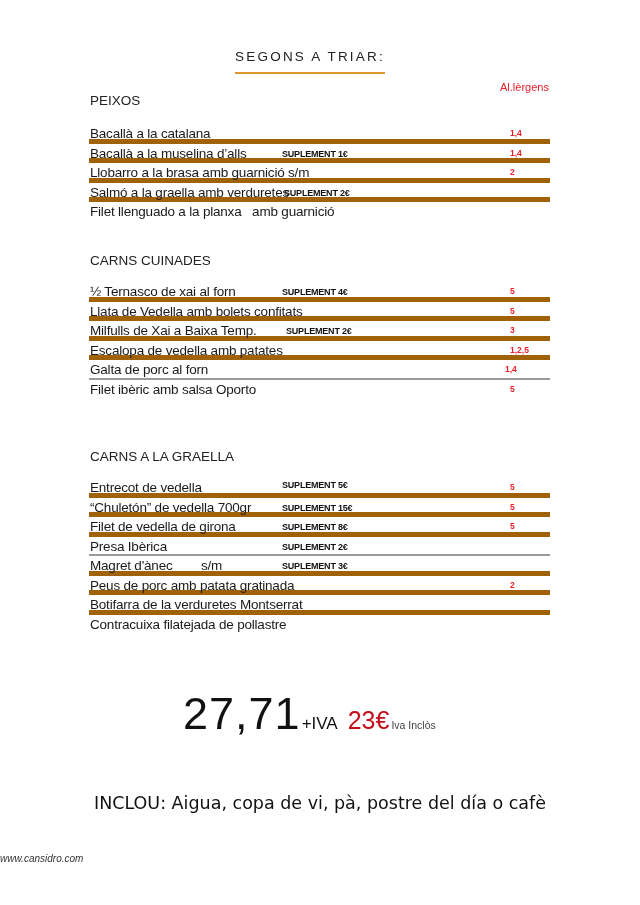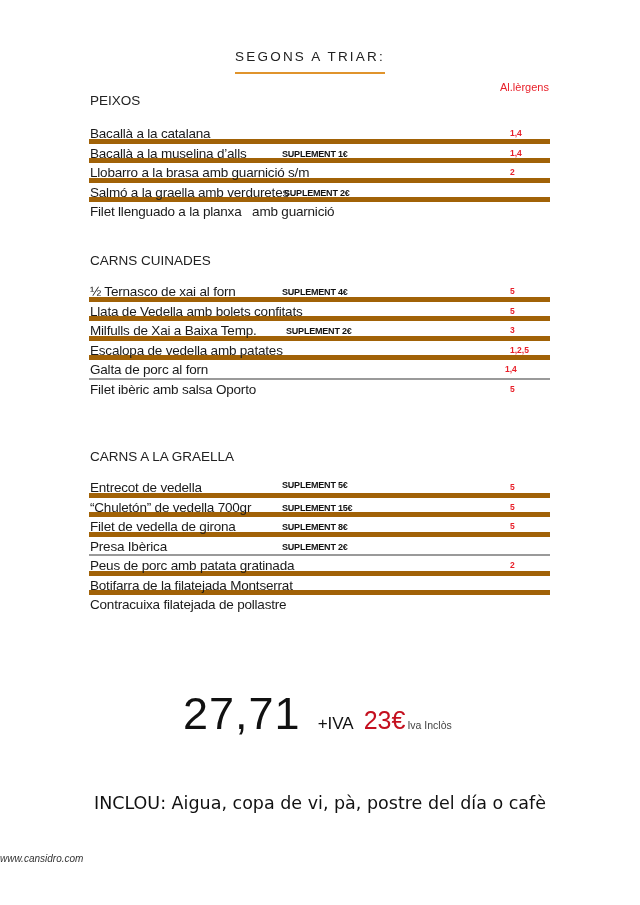--- a/index.html
+++ b/index.html
@@ -12,21 +12,21 @@
   .section-head { position: absolute; left: 90px; font-size: 13.5px; color: #222; }
   .rows { position: absolute; left: 89px; width: 461px; }
   .row { position: relative; height: 19.5px; border-bottom: 5px solid #a16207; box-sizing: border-box; }
   .row.last { border-bottom: none; }
   .row.thick { border-bottom: 2px solid #9a9a9a; }
   .dish { position: absolute; left: 1px; top: 2px; font-size: 13.5px; color: #1a1a1a; white-space: pre; letter-spacing: -0.2px; }
   .sup { position: absolute; top: 5px; font-size: 9px; font-weight: bold; color: #111; letter-spacing: -0.2px; white-space: nowrap; }
   .alg { position: absolute; top: 4px; font-size: 8.5px; font-weight: bold; color: #e8202a; }
   .price-line { position: absolute; top: 688px; left: 183px; white-space: nowrap; }
   .price-main { font-size: 45px; color: #111; letter-spacing: 1px; vertical-align: baseline; }
-  .price-iva { font-size: 17px; color: #111; margin-left: 17px; }
+  .price-iva { font-size: 17px; color: #111; margin-left: 1px; }
   .price-incl { font-size: 25px; color: #c40f1e; margin-left: 10px; }
   .price-incl-label { font-size: 10.5px; color: #444; margin-left: 2px; }
   .includes { position: absolute; top: 793px; left: 0; width: 640px; text-align: center;
               font-size: 17.5px; color: #111; font-family: "DejaVu Sans", sans-serif; letter-spacing: 0px; }
   .website { position: absolute; top: 853px; left: 0; width: 640px; text-align: left;
              font-size: 10px; font-style: italic; color: #333; }
 </style>
 </head>
 <body>
 
@@ -102,25 +102,29 @@
   <div class="row">
     <span class="dish">Filet de vedella de girona</span>
     <span class="sup" style="left:193px">SUPLEMENT 8€</span>
     <span class="alg" style="left:421px">5</span>
   </div>
   <div class="row thick">
     <span class="dish">Presa Ibèrica</span>
     <span class="sup" style="left:193px">SUPLEMENT 2€</span>
   </div>
   <div class="row">
+    <span class="dish">Magret d'ànec        s/m</span>
+    <span class="sup" style="left:193px">SUPLEMENT 3€</span>
+  </div>
+  <div class="row">
     <span class="dish">Peus de porc amb patata gratinada</span>
     <span class="alg" style="left:421px">2</span>
   </div>
   <div class="row">
-    <span class="dish">Botifarra de la filatejada Montserrat</span>
+    <span class="dish">Botifarra de la verduretes Montserrat</span>
   </div>
   <div class="row last">
     <span class="dish">Contracuixa filatejada de pollastre</span>
   </div>
 </div>
 
 <div class="price-line">
   <span class="price-main">27,71</span><span class="price-iva">+IVA</span><span class="price-incl">23€</span><span class="price-incl-label">Iva Inclòs</span>
 </div>
 

